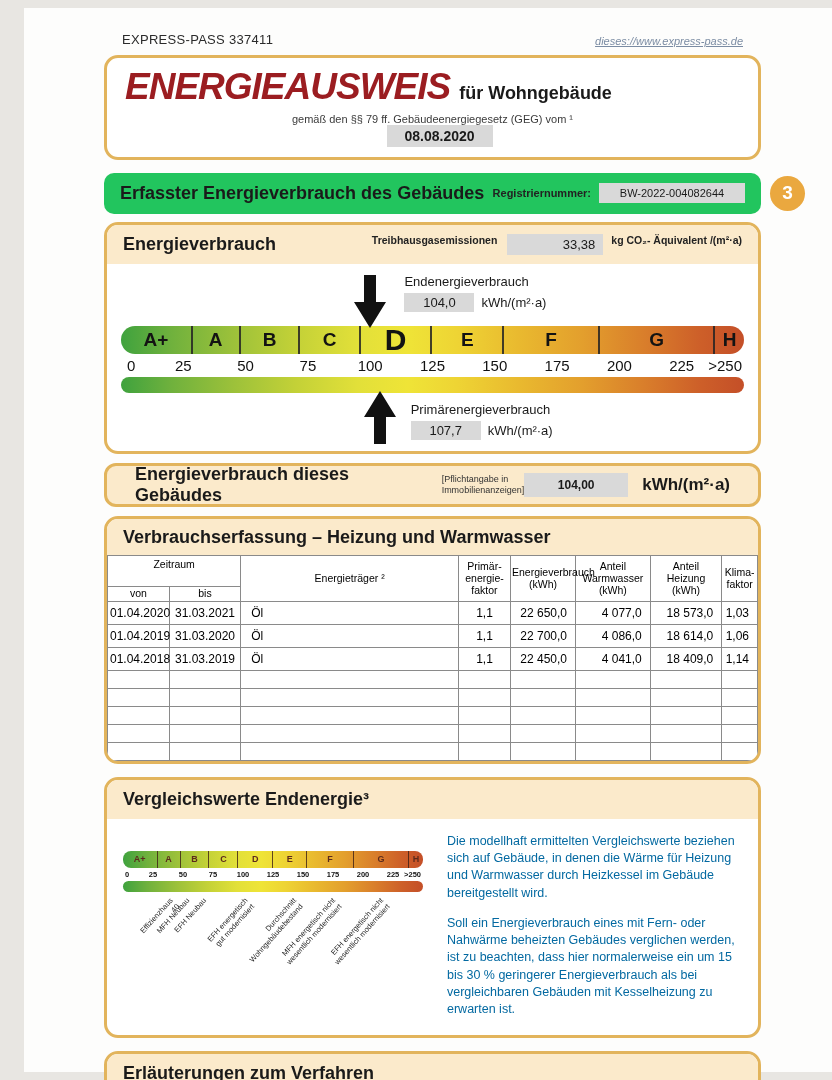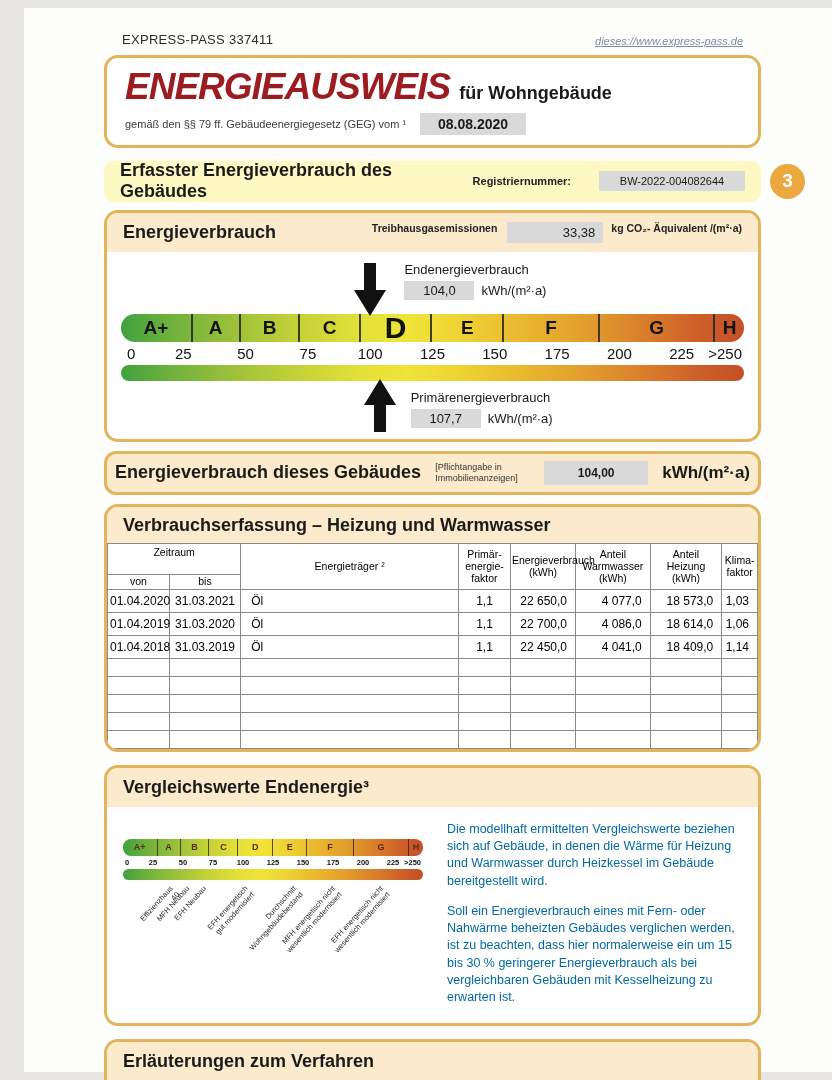--- a/index.html
+++ b/index.html
@@ -15,27 +15,27 @@
   
   .goldbox{border:3px solid #e2b45c;border-radius:14px;background:#fff;overflow:hidden;}
   .boxhead{background:#fbeacb;display:flex;align-items:center;padding:9px 16px;}
   .headtitle{font-size:18px;font-weight:bold;color:#1a1a1a;}
 
   
   .titlebox{margin-top:8px;padding:10px 18px 10px 18px;}
   .bigtitle{font-size:37px;font-weight:bold;font-style:italic;color:#9b1d21;letter-spacing:-1px;line-height:1.05;}
   .bigsub{font-size:18px;font-weight:bold;color:#1a1a1a;margin-left:9px;}
   .titlerow{display:flex;align-items:baseline;}
-  .lawrow{display:flex;align-items:center;margin-top:6px;}
+  .lawrow{display:flex;align-items:center;margin-top:6px;flex-direction:column;}
   .lawtext{font-size:11px;color:#3a3a3a;}
   .grayfield{background:#d9d9d9;color:#1a1a1a;}
   .datefield{width:106px;text-align:center;font-size:14px;font-weight:bold;padding:3px 0;margin-left:14px;}
 
   
-  .sectionband{position:relative;margin-top:13px;background:#fef9c3;border-radius:10px;height:41px;display:flex;align-items:center;padding:0 16px;gap:20px;}
+  .sectionband{position:relative;margin-top:13px;background:#22c55e;border-radius:10px;height:41px;display:flex;align-items:center;padding:0 16px;}
   .reglabel{font-size:11px;font-weight:bold;color:#222;margin-left:auto;}
   .regfield{font-size:11px;padding:4px 14px;margin-left:8px;min-width:118px;text-align:center;}
   .badge{position:absolute;right:-44px;top:3px;width:35px;height:35px;border-radius:50%;background:#eaa83f;color:#fff;font-size:19px;font-weight:bold;display:flex;align-items:center;justify-content:center;}
 
   
   .consumbox{margin-top:8px;}
   .ghgroup{margin-left:auto;display:flex;align-items:flex-start;}
   .ghglabel{font-size:10.5px;font-weight:bold;color:#222;}
   .ghgfield{width:88px;text-align:right;padding:3px 8px 3px 0;font-size:13px;margin-left:10px;}
   .ghgunit{font-size:10.5px;font-weight:bold;color:#222;margin-left:8px;}
@@ -61,21 +61,21 @@
   .b0{width:11.5%}.b1{width:7.7%}.b2{width:9.6%}.b3{width:9.7%}.b4{width:11.5%}.b5{width:11.5%}.b6{width:15.4%}.b7{width:18.5%}.b8{width:4.6%}
   .tickrow{position:relative;height:23px;font-size:15px;color:#111;}
   .tick{position:absolute;top:3px;transform:translateX(-50%);}
   .t0{left:6px;transform:none;}
   .t1{left:10%}.t2{left:20%}.t3{left:30%}.t4{left:40%}.t5{left:50%}.t6{left:60%}.t7{left:70%}.t8{left:80%}.t9{left:90%}
   .t10{left:auto;right:2px;transform:none;}
   .bandplain{height:16px;border-radius:8px;
     background:linear-gradient(to right,#3fa23e 0%,#6fb13d 8%,#9cc13a 18%,#c3d137 28%,#e2e039 38%,#efe437 46%,#eed434 54%,#e9b92f 64%,#e39f2d 74%,#d97e2b 84%,#cd5f29 93%,#c44f28 100%);}
 
   
-  .valband{margin-top:9px;border:3px solid #e2b45c;border-radius:12px;background:#fbeacb;height:38px;display:flex;align-items:center;padding:0 8px;}
+  .valband{margin-top:9px;border:3px solid #e2b45c;border-radius:12px;background:#fbeacb;height:38px;display:flex;align-items:center;padding:0 28px;}
   .valnote{font-size:9px;line-height:1.2;color:#333;margin-left:14px;white-space:pre-line;}
   .bigvalfield{min-width:96px;text-align:center;font-size:12px;font-weight:bold;padding:5px 4px;margin-left:auto;}
   .bigvalunit{font-size:17px;font-weight:bold;color:#1a1a1a;margin-left:14px;}
 
   
   .tablebox{margin-top:9px;}
   .tablebox .boxhead{padding:8px 16px 7px 16px;}
   table.consum{width:100%;border-collapse:collapse;table-layout:fixed;}
   table.consum th,table.consum td{border:1px solid #8a8a8a;font-weight:normal;}
   th.grp{border-bottom:none;font-size:10.5px;padding:2px 0 16px 0;}

